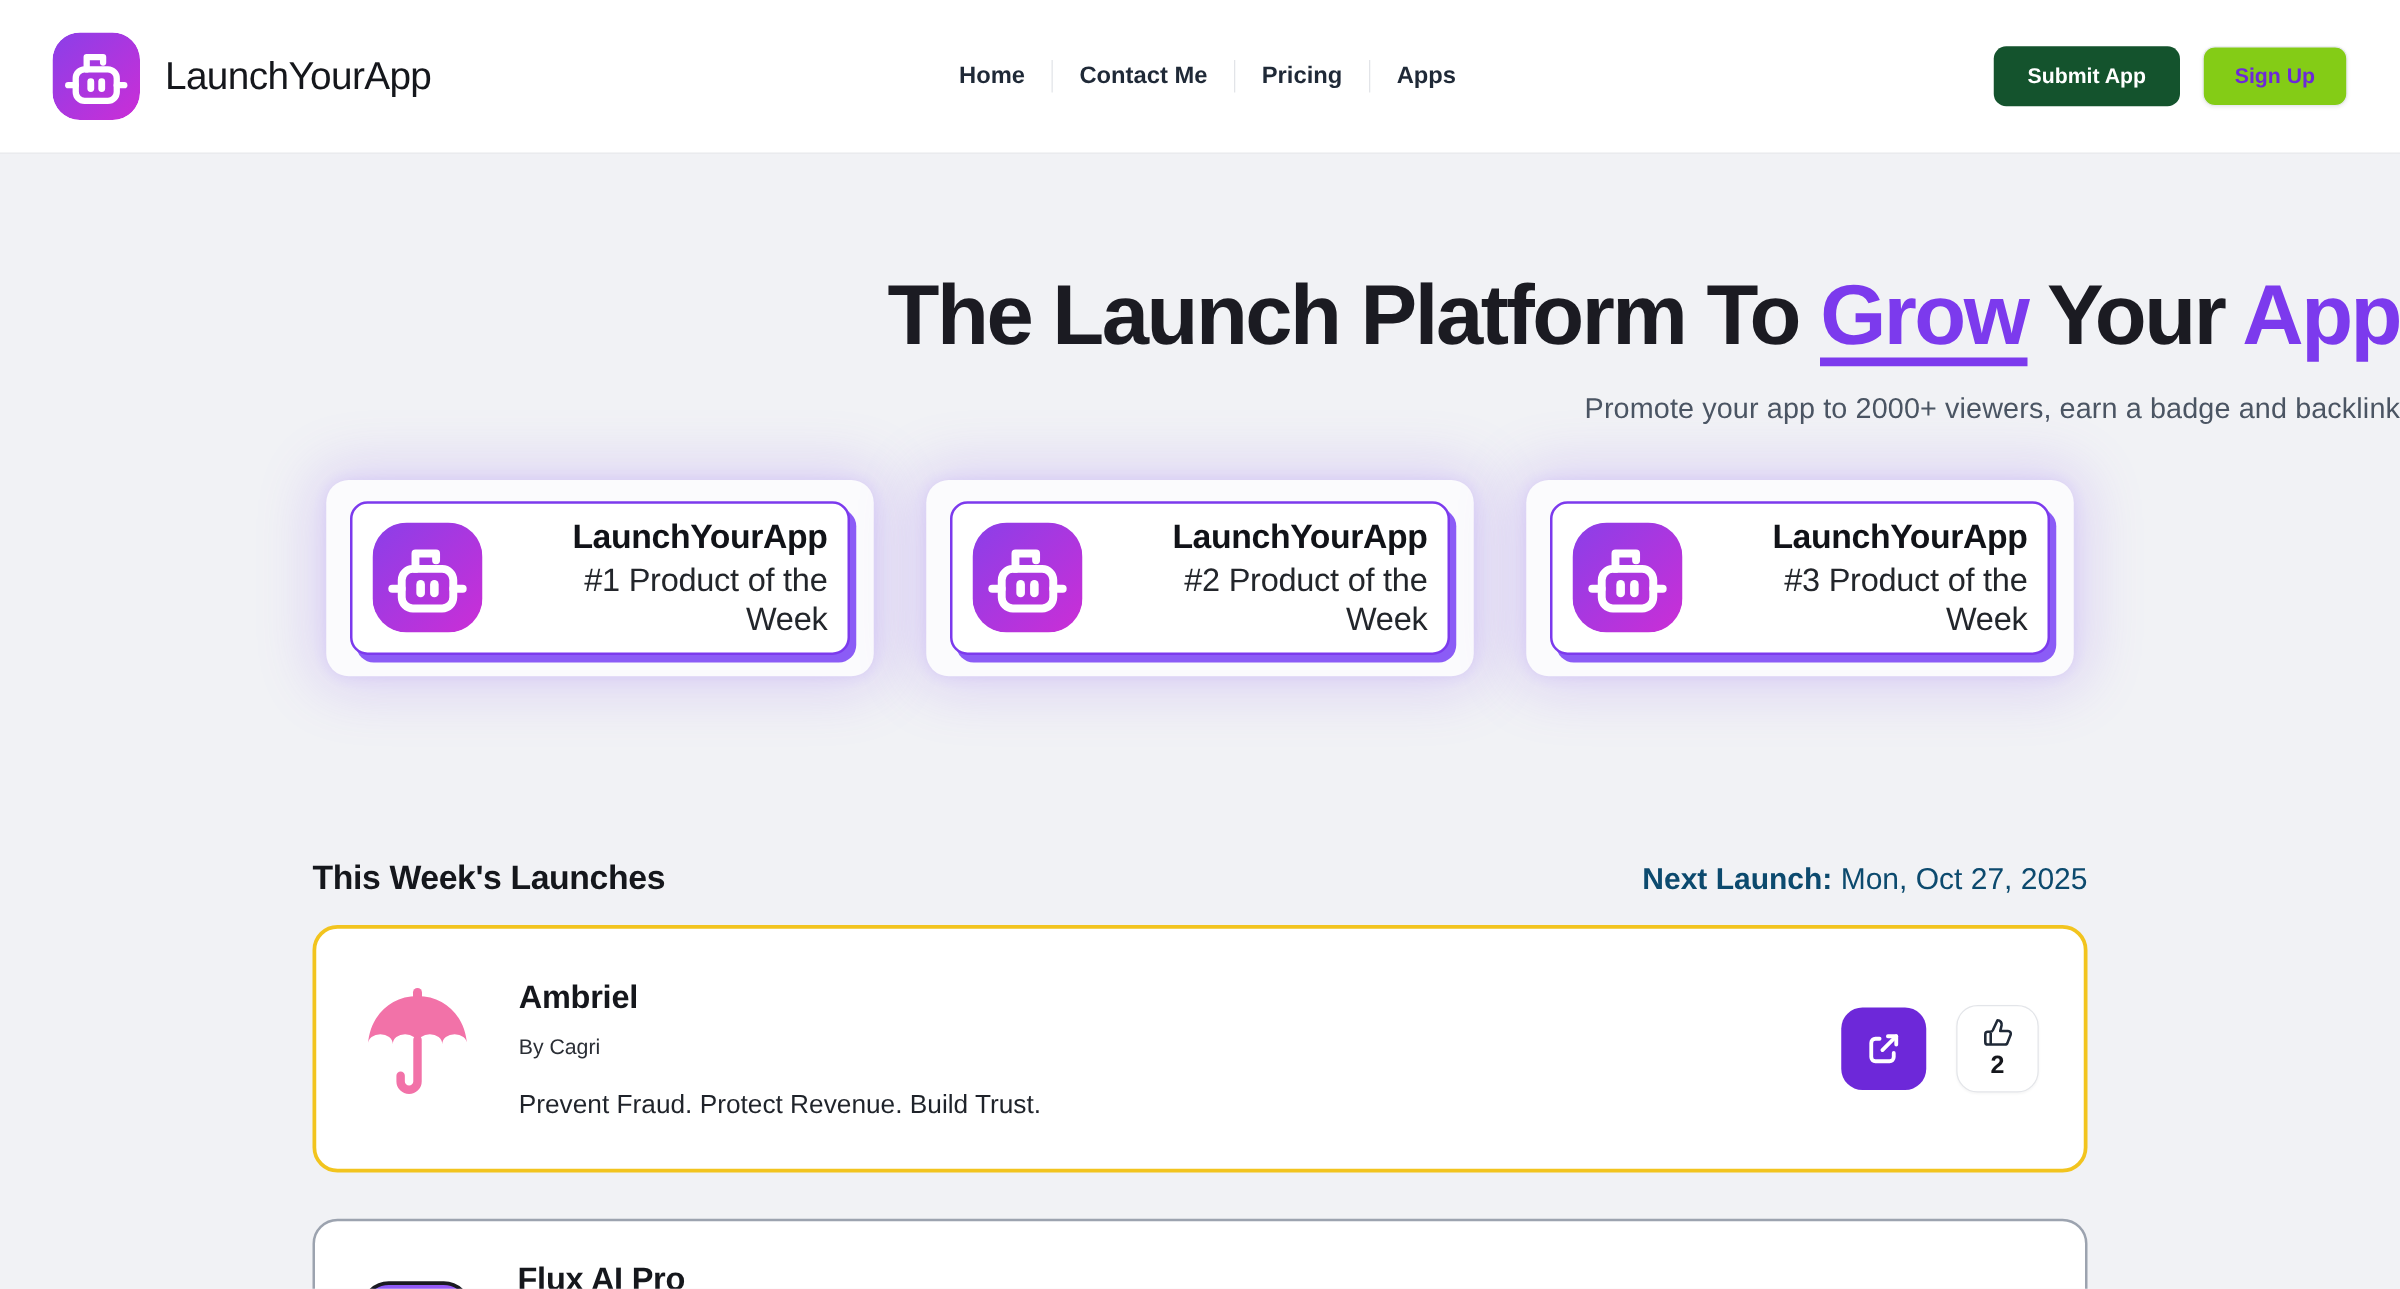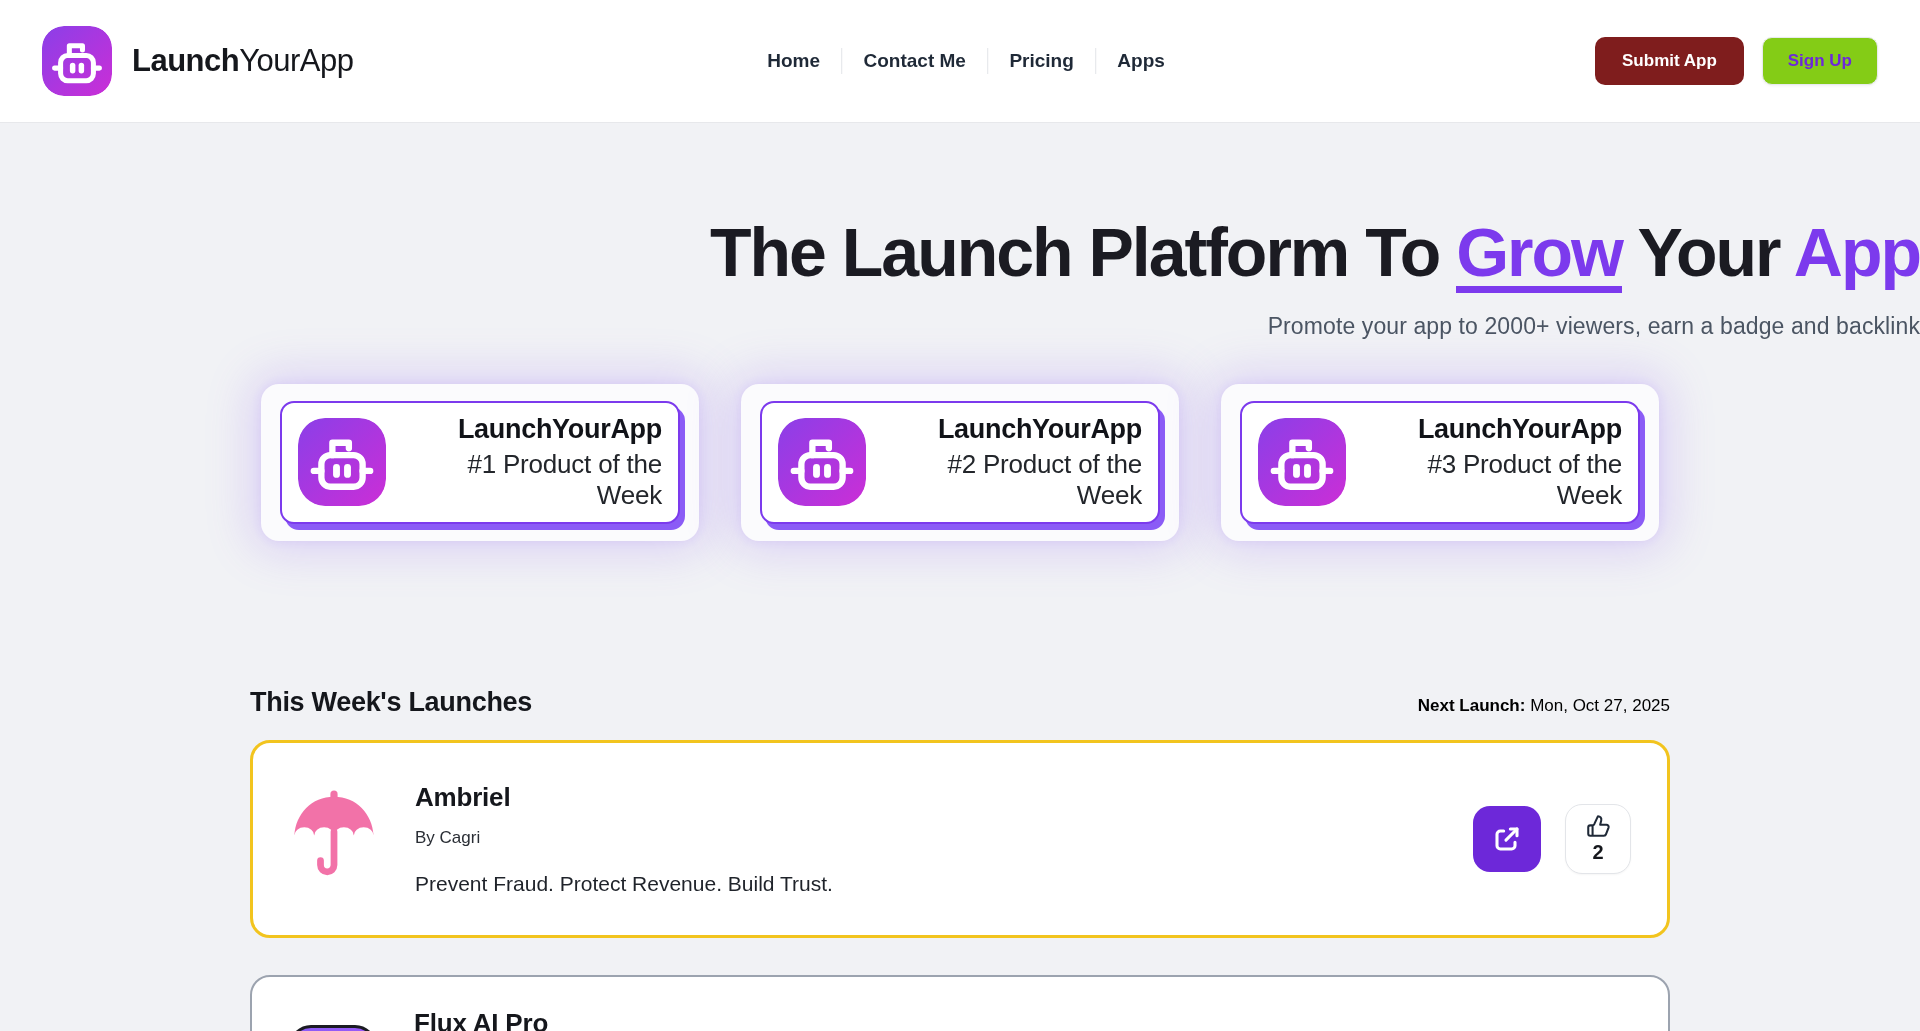--- a/index.html
+++ b/index.html
@@ -14,36 +14,36 @@
   .header {
     height:122px; background:#FFFFFF;
     display:flex; align-items:center;
     padding:0 42px;
     position:relative;
     box-shadow:0 1px 0 rgba(0,0,0,0.04);
   }
   .brand { display:flex; align-items:center; gap:20px; cursor:pointer; }
   .brand-logo { width:70px; height:70px; border-radius:22px; display:block; }
   .wordmark { font-size:31px; letter-spacing:-0.5px; color:#15171C; }
-  .wordmark .w-reg  { font-weight:700; }
+  .wordmark .w-reg  { font-weight:400; }
   .wordmark .w-bold { font-weight:400; }
 
   .nav {
     position:absolute; left:50%; top:50%; transform:translate(-48.5%,-50%);
     display:flex; align-items:center;
   }
   .nav-item {
     font-size:19px; font-weight:600; color:#1F2937;
     padding:6px 2px; cursor:pointer; white-space:nowrap;
   }
   .nav-sep { width:1.5px; height:26px; background:#E2E4E8; margin:0 19px; }
 
   .header-actions { margin-left:auto; display:flex; align-items:center; gap:18px; }
   .btn { border:none; border-radius:10px; font-family:inherit; font-size:17px; font-weight:700; cursor:pointer; }
-  .btn-primary { background:#7f1d1d; color:#FFFFFF; padding:14px 27px; }
+  .btn-primary { background:#14532d; color:#FFFFFF; padding:14px 27px; }
   .btn-ghost   { background:#84cc16; color:#6D28D9; padding:13px 25px; border:1px solid #E8EAEE; box-shadow:0 1px 3px rgba(0,0,0,0.06); }
 
   
   .hero { text-align:right; }
   .hero h1 {
     margin-top:93px;
     font-size:68px; font-weight:800; letter-spacing:-2px;
     color:#1B1B22; line-height:1.1; white-space:nowrap;
   }
   .hl-underline {
@@ -71,21 +71,21 @@
     padding:0 16px;
   }
   .badge-robot { width:88px; height:88px; border-radius:26px; flex:0 0 auto; display:block; }
   .badge-name { font-size:27px; font-weight:700; color:#111318; letter-spacing:-0.3px; }
   .badge-rank { font-size:26px; font-weight:400; color:#23262B; margin-top:4px; letter-spacing:-0.2px; }
 
   
   .launches { width:1420px; margin:146px auto 0; }
   .launches-head { display:flex; align-items:baseline; justify-content:space-between; }
   .section-title { font-size:27px; font-weight:800; color:#15171C; letter-spacing:-0.3px; }
-  .next-launch { font-size:17px; color:#000000;margin-left:29px; }
+  .next-launch { font-size:24px; color:#0c4a6e;margin-left:29px; }
   .next-launch b { font-weight:800; }
 
   .launch-card {
     margin-top:22px; background:#FFFFFF; border-radius:20px;
     display:flex; align-items:center;
     padding:0 36px; height:198px;
   }
   .card-featured { border:3px solid #F2C41E; }
   .card-normal   { border:2px solid #9CA3AF; margin-top:37px; height:220px; align-items:flex-start; padding-top:31px; }
 

